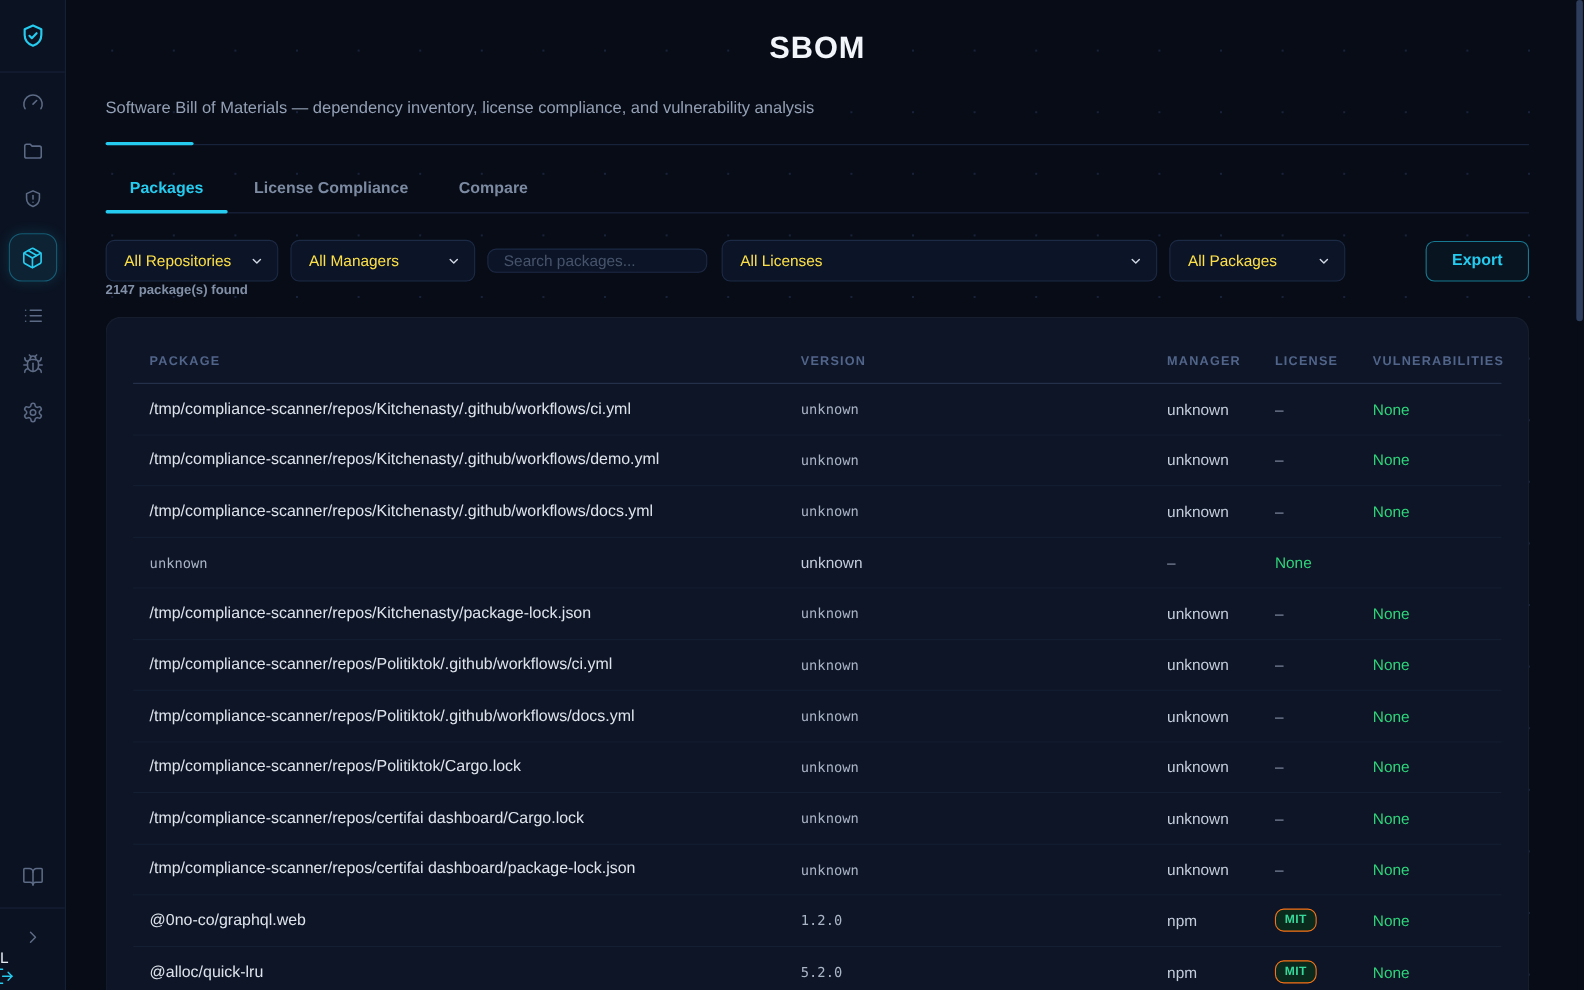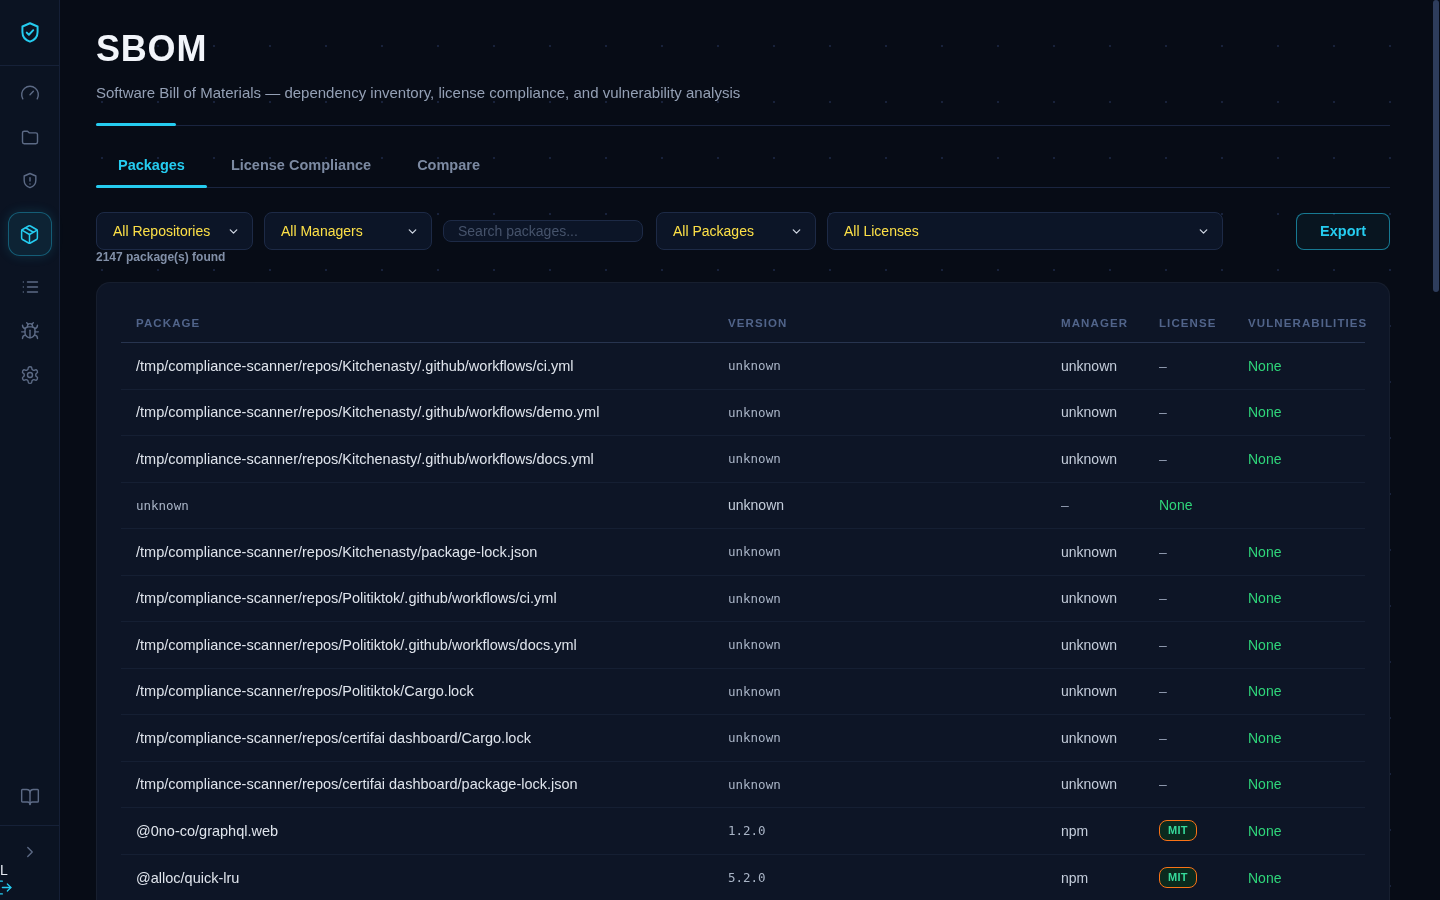--- a/index.html
+++ b/index.html
@@ -59,22 +59,22 @@
 
   
   .main {
     position: absolute; left: 60px; top: 0; width: 1374px; height: 900px;
     background-color: #070c16;
     background-image: radial-gradient(circle, #18223b 1.2px, transparent 1.2px);
     background-size: 56px 56px;
     background-position: 14px 18px;
     padding: 28px 44px 0 36px;
   }
-  .page-title { font-size: 36px; font-weight: 800; letter-spacing: 0.8px; color: #f2f5fa; }
-  .page-subtitle { margin-top: 14px; font-size: 15px; color: #94a0b5; }
+  .page-title { font-size: 28px; font-weight: 800; letter-spacing: 0.8px; color: #f2f5fa; text-align: center; }
+  .page-subtitle { margin-top: 30px; font-size: 15px; color: #94a0b5; }
   .title-divider { margin-top: 22px; height: 3px; position: relative; }
   .title-divider .base { position: absolute; left: 0; right: 0; bottom: 0; height: 1px; background: #1a2540; }
   .title-divider .accent { position: absolute; left: 0; bottom: 0; width: 80px; height: 3px; background: #25ccf0; border-radius: 2px; }
 
   
   .tabs { display: flex; margin-top: 18px; border-bottom: 1px solid #1a2540; }
   .tab {
     padding: 13px 22px 14px; font-size: 14.5px; font-weight: 600; color: #7c8aa2;
     cursor: pointer; position: relative; margin-right: 2px;
   }
@@ -295,30 +295,30 @@
     </div>
     <div class="select sel-managers">
       <span>All Managers</span>
       <span class="chev">
         <svg width="13" height="13" viewBox="0 0 24 24" fill="none" stroke="currentColor" stroke-width="2.4" stroke-linecap="round" stroke-linejoin="round">
             <path d="m6 9 6 6 6-6"></path>
           </svg>
       </span>
     </div>
     <input class="search-input" type="text" placeholder="Search packages..." style="">
-    <div class="select sel-packages">
-      <span>All Packages</span>
+    <div class="select sel-licenses">
+      <span>All Licenses</span>
       <span class="chev">
         <svg width="13" height="13" viewBox="0 0 24 24" fill="none" stroke="currentColor" stroke-width="2.4" stroke-linecap="round" stroke-linejoin="round">
             <path d="m6 9 6 6 6-6"></path>
           </svg>
       </span>
     </div>
-    <div class="select sel-licenses">
-      <span>All Licenses</span>
+    <div class="select sel-packages">
+      <span>All Packages</span>
       <span class="chev">
         <svg width="13" height="13" viewBox="0 0 24 24" fill="none" stroke="currentColor" stroke-width="2.4" stroke-linecap="round" stroke-linejoin="round">
             <path d="m6 9 6 6 6-6"></path>
           </svg>
       </span>
     </div>
     <button class="export-btn">Export</button>
   </div>
 
   <div class="results-count">2147 package(s) found</div>

